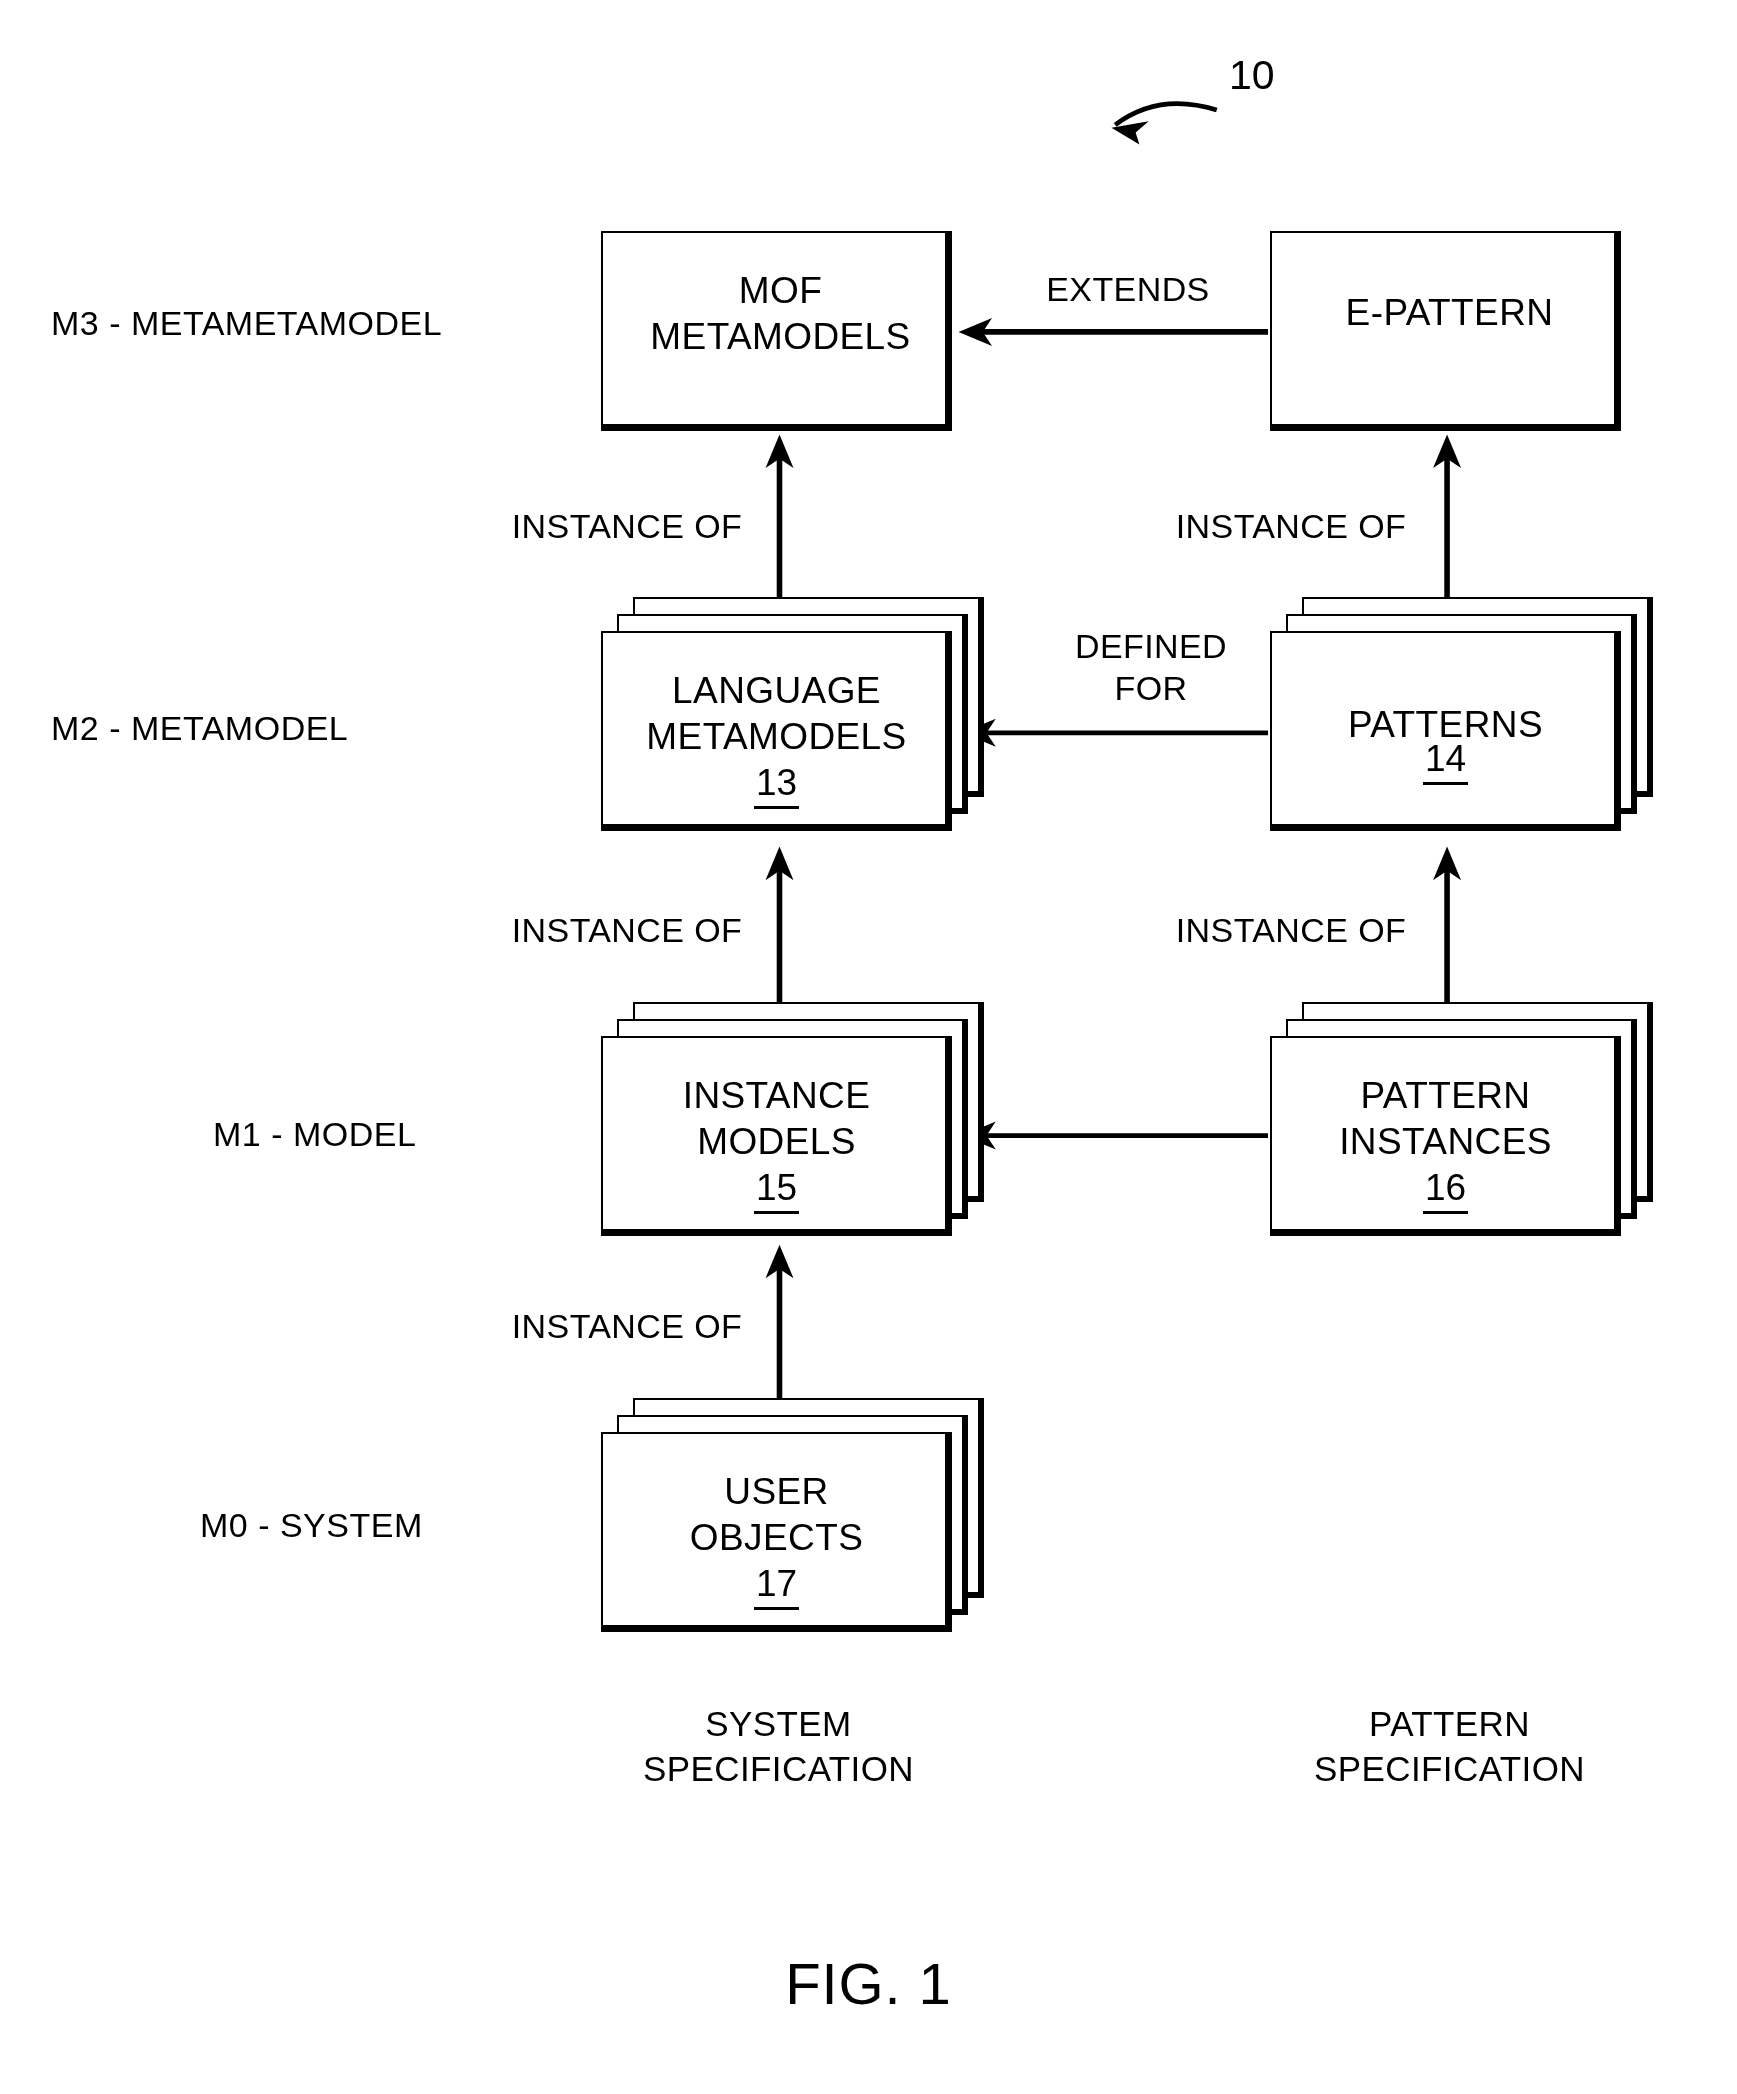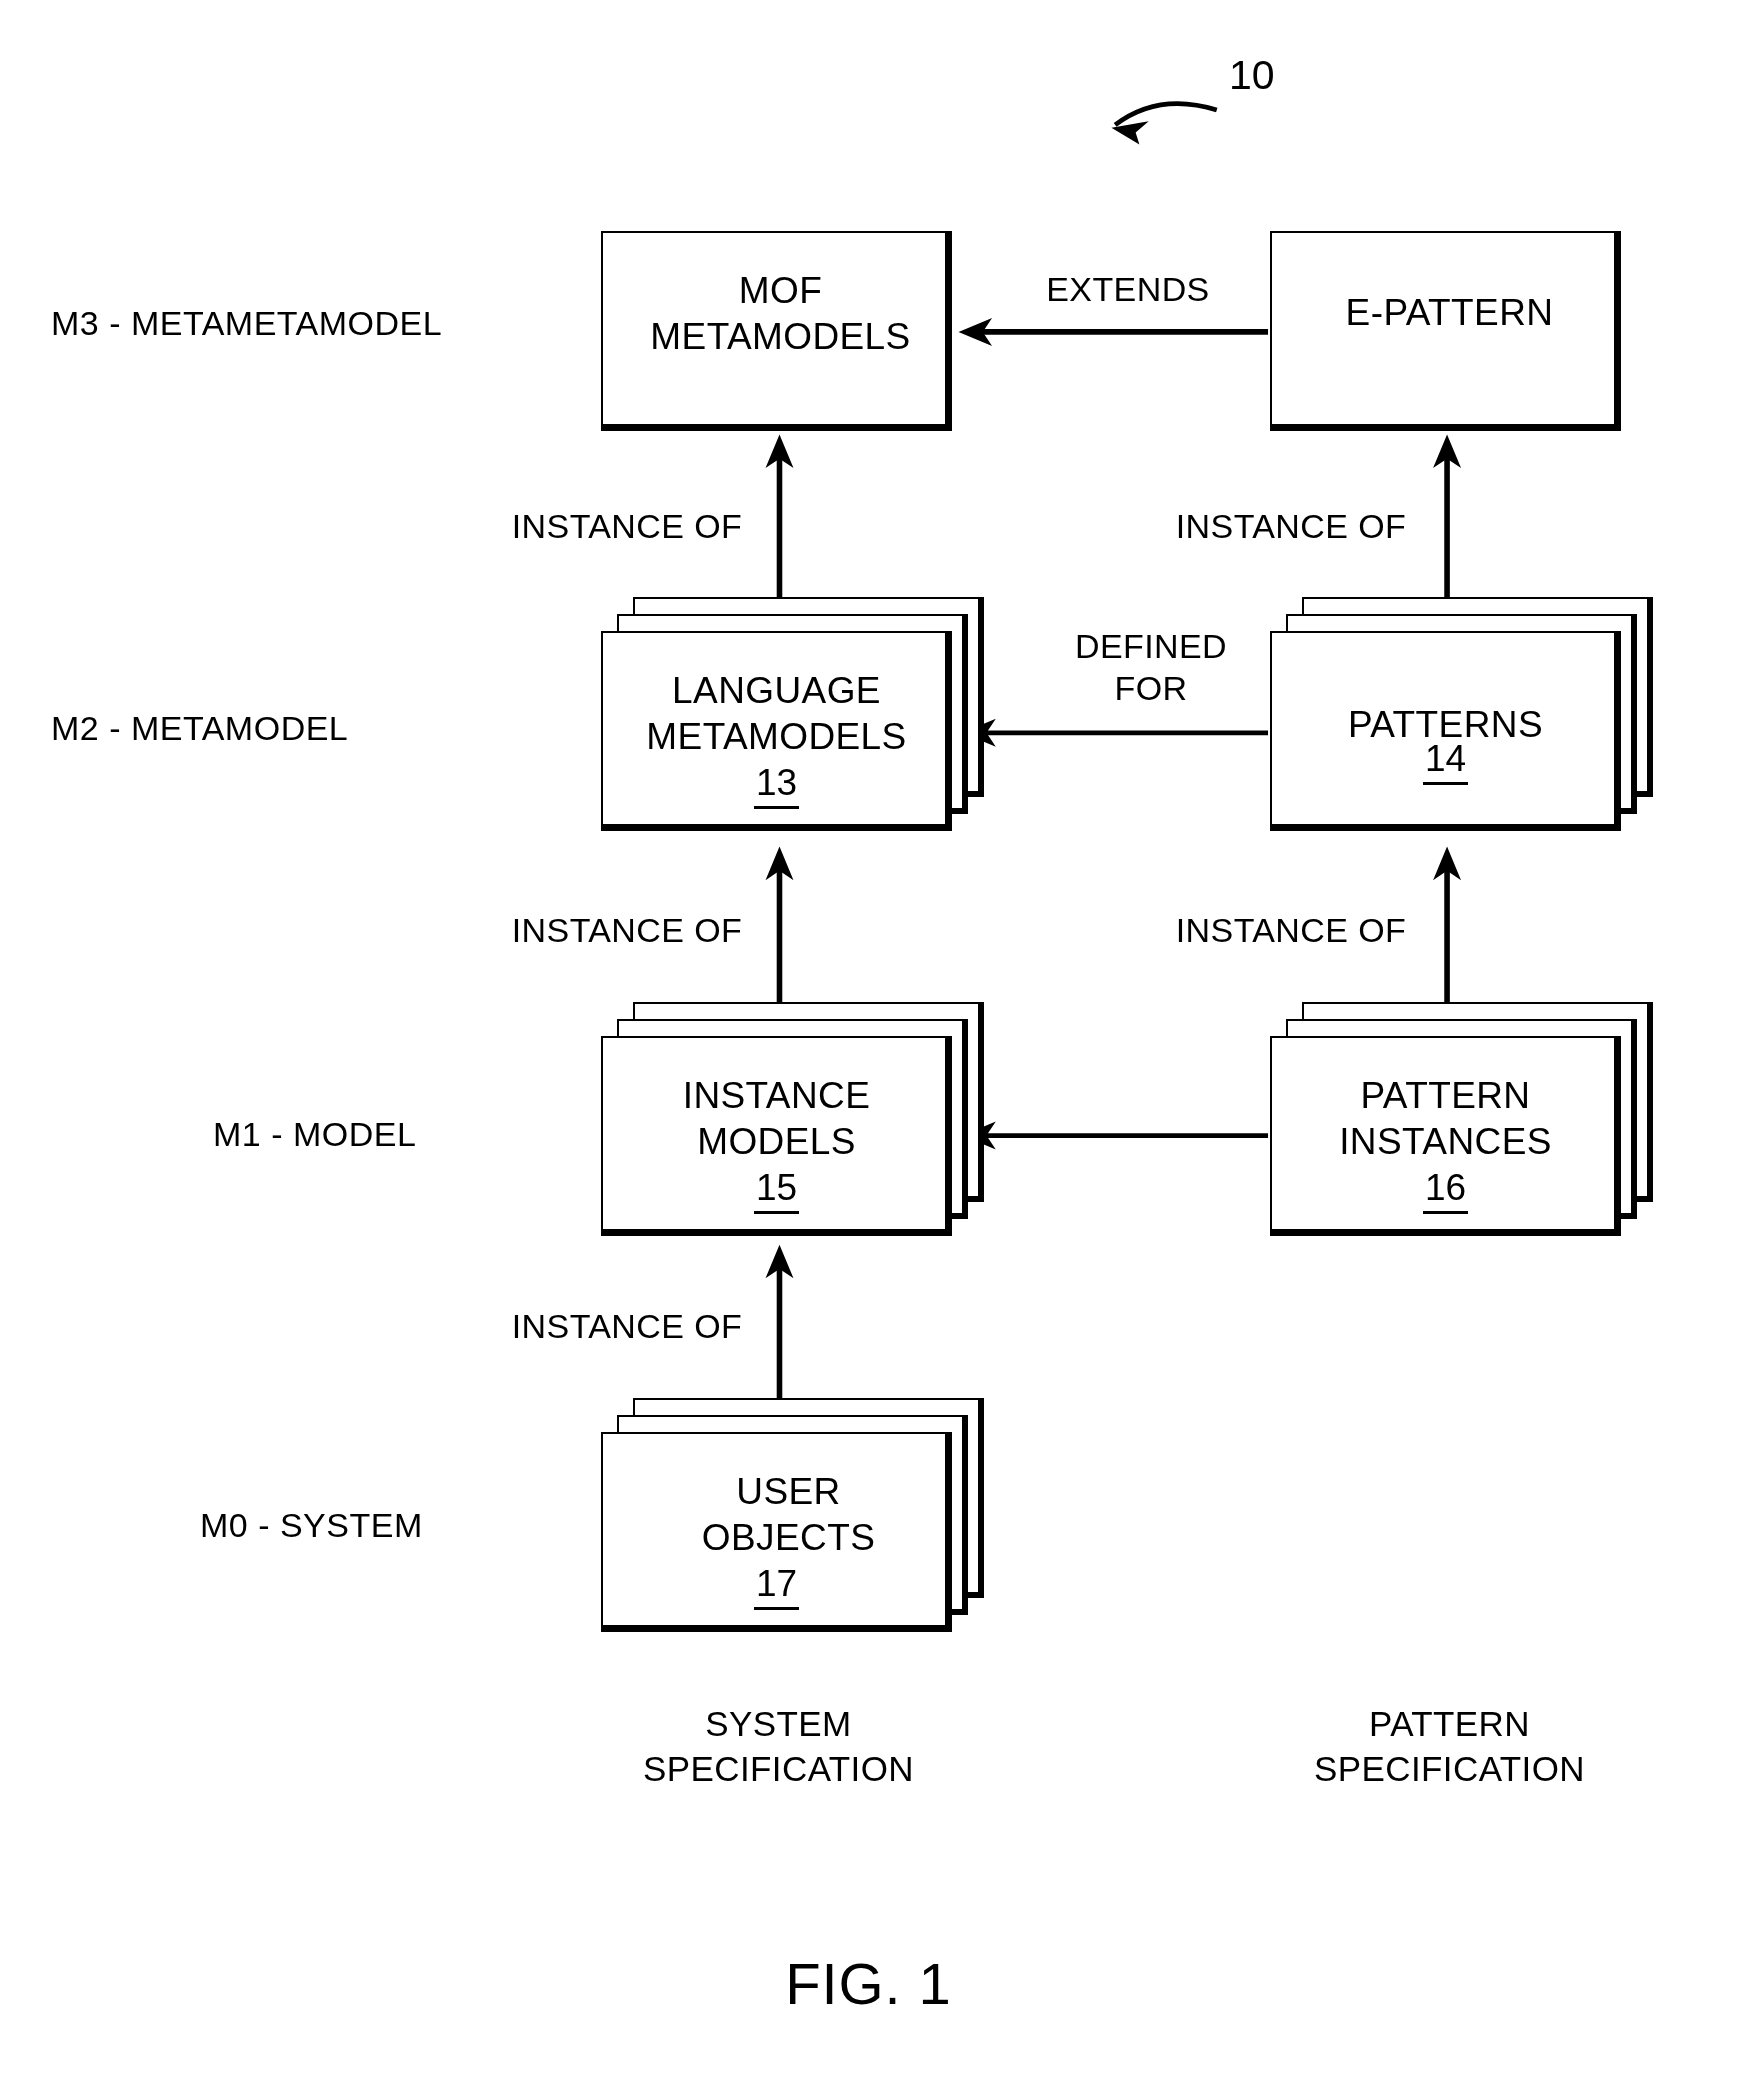--- a/index.html
+++ b/index.html
@@ -208,21 +208,21 @@
     <div class="sheet front" style="left:0; top:34px; width:351px; height:200px;"></div>
     <div class="box-text" style="top:71px; width:351px;">PATTERN
 INSTANCES</div>
     <div class="box-ref" style="top:164px; width:351px;"><span>16</span></div>
   </div>
 
   <div class="box-wrap" style="left:601px; top:1398px; width:392px; height:242px;">
     <div class="sheet" style="left:32px; top:0; width:351px; height:200px;"></div>
     <div class="sheet" style="left:16px; top:17px; width:351px; height:200px;"></div>
     <div class="sheet front" style="left:0; top:34px; width:351px; height:200px;"></div>
-    <div class="box-text" style="top:71px; width:351px;padding-left:12px;">USER
+    <div class="box-text" style="top:71px; width:351px;">USER
 OBJECTS</div>
     <div class="box-ref" style="top:164px; width:351px;"><span>17</span></div>
   </div>
 
   <div class="conn-label" style="left:1016px; top:256px; width:224px;margin-top:12px;">EXTENDS</div>
 
   <div class="conn-label" style="left:1039px; top:625px; width:224px;">DEFINED
 FOR</div>
 
 

